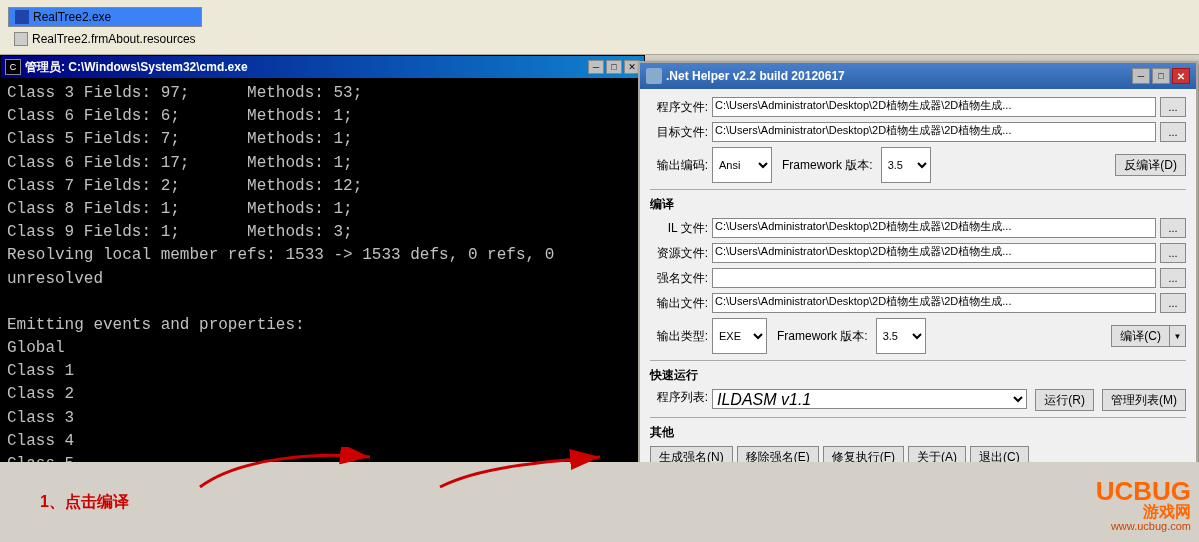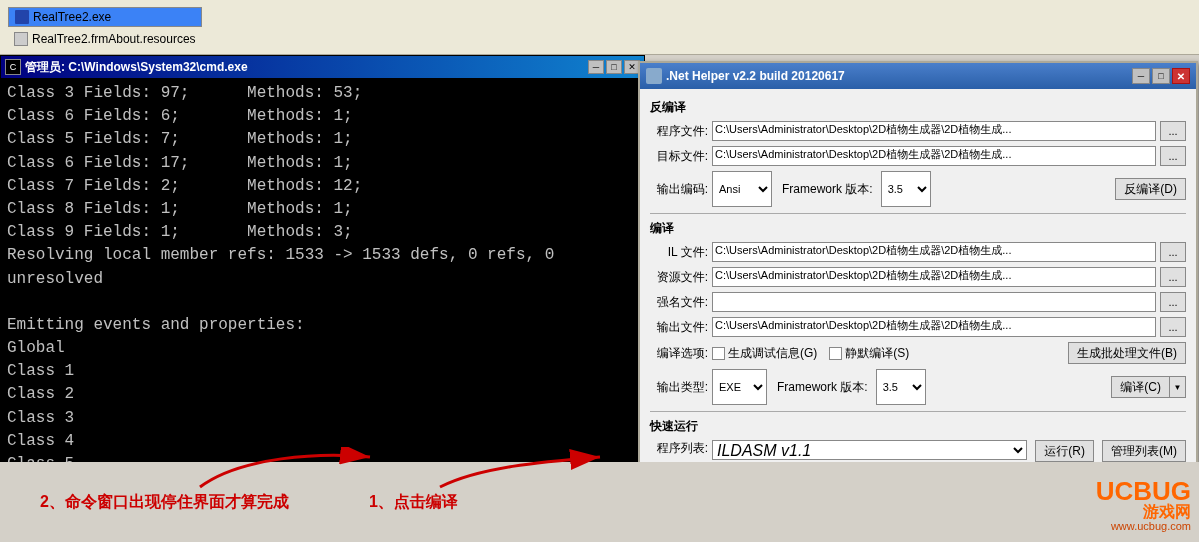--- a/index.html
+++ b/index.html
@@ -391,21 +391,20 @@
     <div class="helper-titlebar-icon"></div>
     <span class="helper-titlebar-text">.Net Helper v2.2 build 20120617</span>
     <div class="helper-titlebar-buttons">
       <div class="helper-min-btn">─</div>
       <div class="helper-max-btn">□</div>
       <div class="helper-close-btn">✕</div>
     </div>
   </div>
   <div class="helper-body">
 
-    <div class="section-label">反编译</div>
 
     <div class="form-row">
       <span class="form-label">程序文件:</span>
       <div class="form-input">
         <span style="font-size:11px;">C:\Users\Administrator\Desktop\2D植物生成器\2D植物生成...</span>
       </div>
       <button class="form-browse-btn">...</button>
     </div>
 
     <div class="form-row">
@@ -458,33 +457,20 @@
     </div>
 
     <div class="form-row">
       <span class="form-label">输出文件:</span>
       <div class="form-input">
         <span style="font-size:11px;">C:\Users\Administrator\Desktop\2D植物生成器\2D植物生成...</span>
       </div>
       <button class="form-browse-btn">...</button>
     </div>
 
-    <div class="form-row">
-      <span class="form-label">编译选项:</span>
-      <div class="checkbox-item">
-        <div class="checkbox"></div>
-        <span style="font-size:12px;">生成调试信息(G)</span>
-      </div>
-      <div class="checkbox-item" style="margin-left:8px;">
-        <div class="checkbox"></div>
-        <span style="font-size:12px;">静默编译(S)</span>
-      </div>
-      <div style="flex:1;"></div>
-      <button class="action-btn">生成批处理文件(B)</button>
-    </div>
 
     <div class="form-row">
       <span class="form-label">输出类型:</span>
       <select class="form-select" style="width:55px;">
         <option>EXE</option>
       </select>
       <span style="font-size:12px;margin-left:6px;">Framework 版本:</span>
       <select class="form-select" style="width:50px;margin-left:4px;">
         <option>3.5</option>
       </select>
@@ -517,21 +503,20 @@
       <button class="action-btn">移除强名(E)</button>
       <button class="action-btn">修复执行(F)</button>
       <button class="action-btn">关于(A)</button>
       <button class="action-btn">退出(C)</button>
     </div>
 
   </div>
 </div>
 
 <div class="annotation-area">
-  <span class="annotation-text-left">2、命令窗口出现停住界面才算完成</span>
   <span class="annotation-text-right">1、点击编译</span>
 </div>
 
 <svg class="red-arrow-container" viewBox="0 0 500 80" xmlns="http://www.w3.org/2000/svg">
   <defs>
     <marker id="arrowhead" markerWidth="10" markerHeight="7" refX="10" refY="3.5" orient="auto">
       <polygon points="0 0, 10 3.5, 0 7" fill="#cc0000"></polygon>
     </marker>
     <marker id="arrowhead2" markerWidth="10" markerHeight="7" refX="10" refY="3.5" orient="auto">
       <polygon points="0 0, 10 3.5, 0 7" fill="#cc0000"></polygon>

